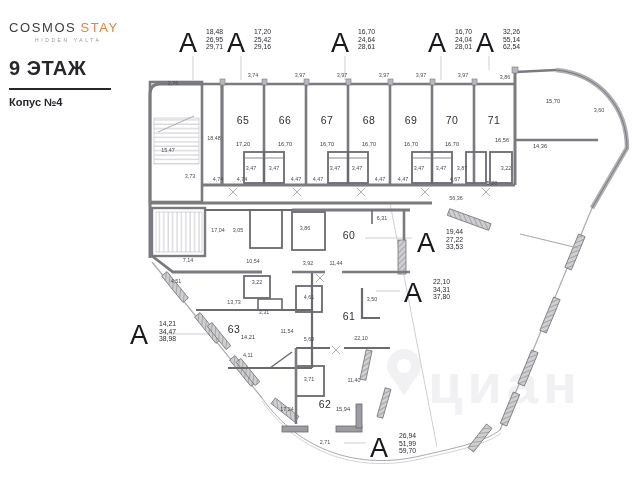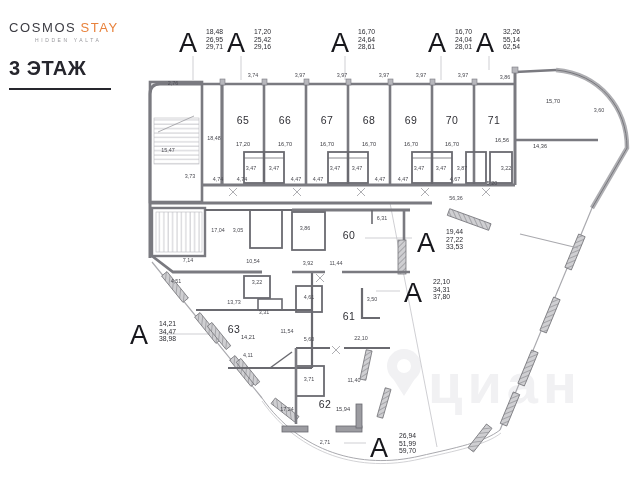--- a/index.html
+++ b/index.html
@@ -23,22 +23,23 @@
 </head>
 <body>
 
 <div id="stage">
 
   <div class="header">
     <div class="brand">
       <span>COSMOS</span><span class="stay">STAY</span>
     </div>
     <div class="tagline">HIDDEN YALTA</div>
-    <div class="floor">3 ЭТАЖ</div>
+    <div class="floor">9 ЭТАЖ</div>
     <div class="rule"></div>
+    <div class="building">Копус №4</div>
   </div>
 
   <svg id="plan" width="640" height="480" viewBox="0 0 640 480" style="position:absolute;left:0;top:0;">
     <defs>
       <pattern id="hatch" width="4" height="4" patternUnits="userSpaceOnUse" patternTransform="rotate(45)">
         <rect width="4" height="4" fill="#cfcfd2"></rect>
         <line x1="0" y1="0" x2="0" y2="4" stroke="#8d8d92" stroke-width="1.3"></line>
       </pattern>
       <pattern id="hsteps" width="60" height="4.4" patternUnits="userSpaceOnUse">
         <line x1="0" y1="1" x2="60" y2="1" stroke="#b9b9be" stroke-width="0.8"></line>

